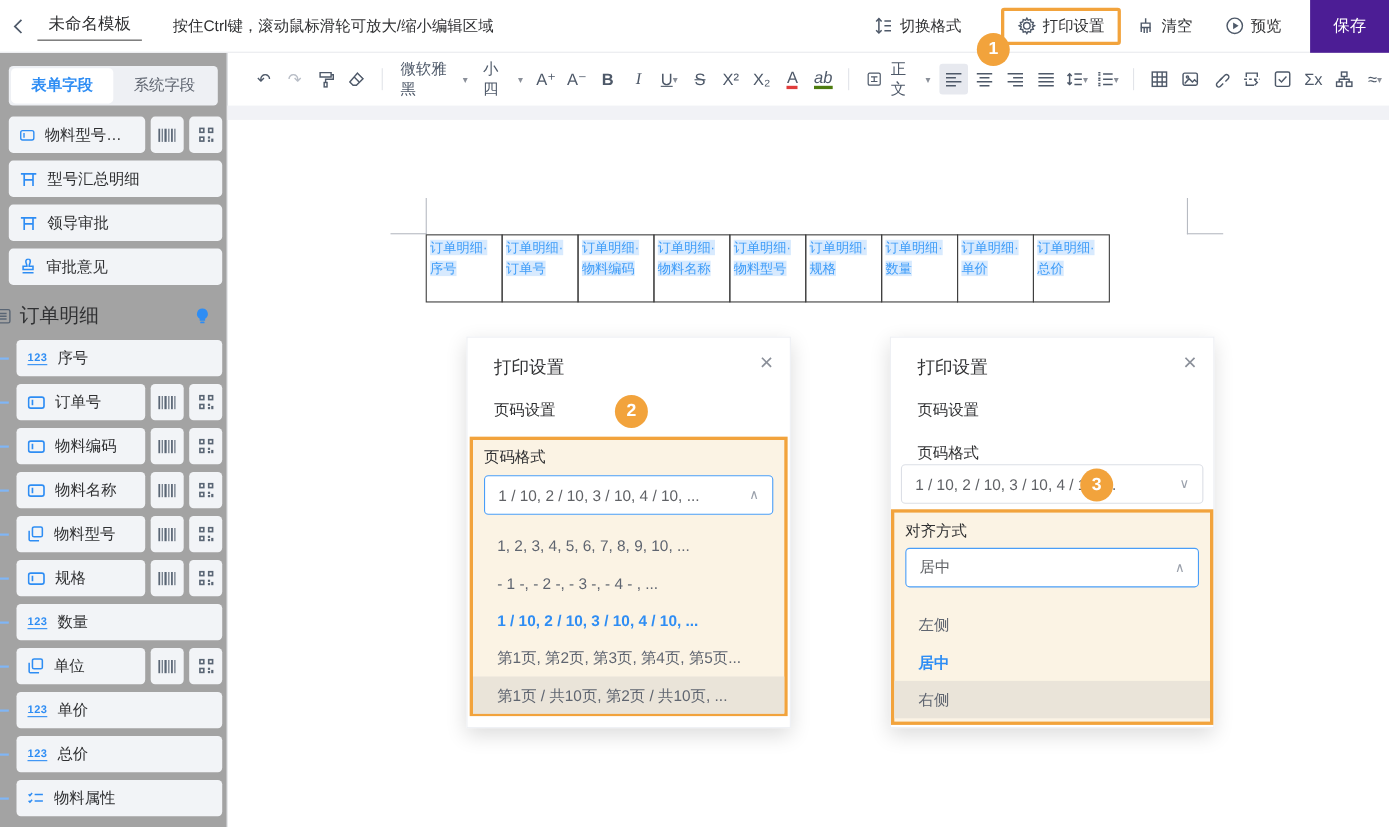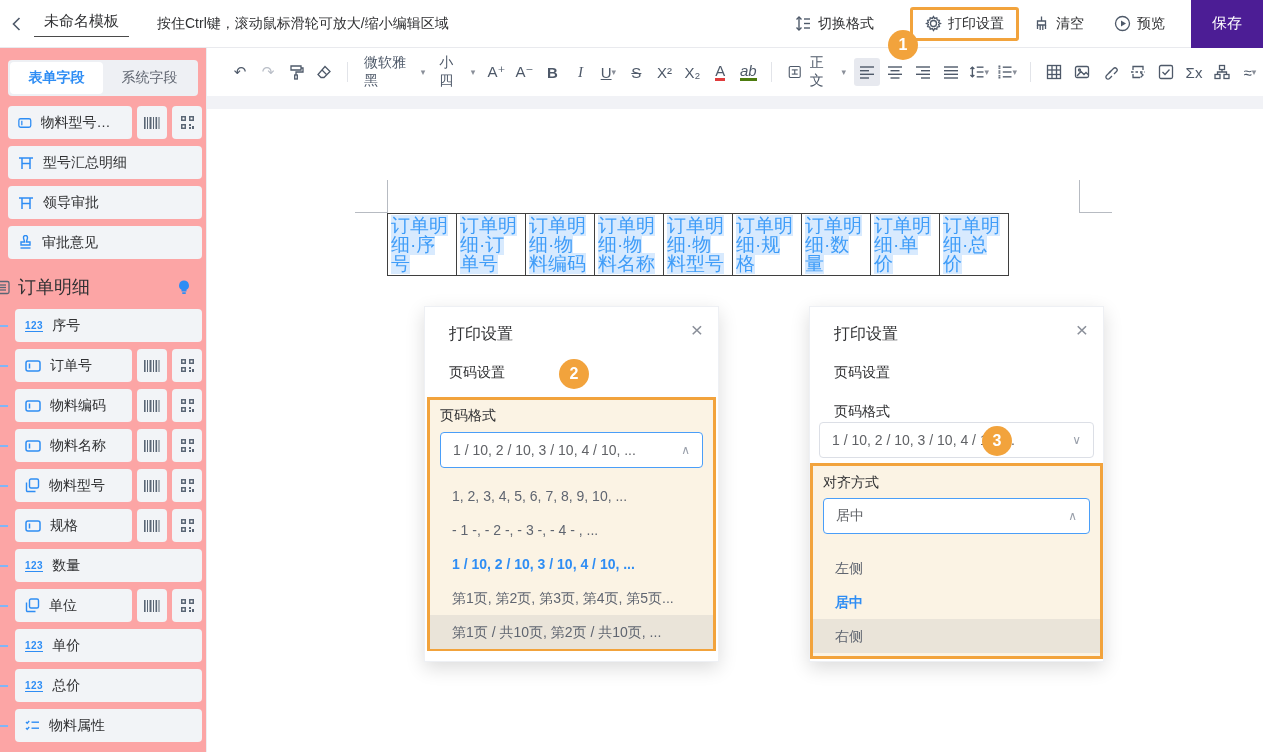--- a/index.html
+++ b/index.html
@@ -17,21 +17,21 @@
   .tb-act { display:flex; align-items:center; gap:6px; font-size:14px; color:#303133; cursor:pointer; padding:6px 4px; }
   .ann-box { border:3px solid #F2A33C; border-radius:3px; padding:5px 12px; margin:0 10px; display:flex; align-items:center; gap:6px; font-size:14px; cursor:pointer; }
   .gap18 { margin-right:22px;align-items:center; }
   .save-btn { width:72px; height:48px; background:#4c1d95; color:#fff; font-size:15px;
     border:none; display:flex; align-items:center; justify-content:center; cursor:pointer; margin-left:22px; }
 
   
   .body { flex:1; display:flex; min-height:0; }
 
   
-  .sidebar { width:207px; flex:0 0 207px; background:#fca5a5; border-right:1px solid #eceef2; padding-top:12px; position:relative; }
+  .sidebar { width:207px; flex:0 0 207px; background:#a3a3a3; border-right:1px solid #eceef2; padding-top:12px; position:relative; }
   .tabs { margin:0 8px 10px; background:#eef0f4; border-radius:4px; height:36px; display:flex; padding:2px; }
   .tab { flex:1; display:flex; align-items:center; justify-content:center; font-size:14px; color:#5f6570; border-radius:4px; cursor:pointer; }
   .tab.active { background:#fff; color:#2E8DF4; font-weight:bold; }
   .srow { display:flex; align-items:center; margin:0 4px 7px 8px; height:33px; }
   .srow.child { margin-left:15px; position:relative; }
   .srow.child::before { content:""; position:absolute; left:-15px; top:16px; width:8px; height:2px; background:#7fb6f7; }
   .pill { flex:1; height:33px; background:#f2f4f7; border-radius:4px; display:flex; align-items:center; gap:9px; padding:0 10px; font-size:14px; color:#303133; cursor:pointer; min-width:0; }
   .pill span.lbl { white-space:nowrap; overflow:hidden; text-overflow:ellipsis; }
   .code-btn { width:30px; height:33px; background:#f2f4f7; border-radius:4px; margin-left:5px; display:flex; align-items:center; justify-content:center; cursor:pointer; flex:0 0 30px; }
   .group-hd { display:flex; align-items:center; gap:8px; margin:14px 4px 8px 0; height:28px; font-size:18px; color:#303133; }
@@ -51,21 +51,21 @@
   .uline-yel { display:inline-block; border-bottom:3px solid #4d7c0f; line-height:14px; font-style:italic; }
   .uline-blk { text-decoration:underline; }
   .strike { text-decoration:line-through; }
 
   
   .canvas { flex:1; background:#fff; position:relative; min-height:0; }
   .canvas-gap { position:absolute; left:0; right:0; top:0; height:13px; background:#f1f2f6; }
   .mark { position:absolute; background:#b7bbc2; }
 
   .doc-table { position:absolute; left:180px; top:117px; display:flex; }
-  .dcell { width:70px; margin-left:-1px; min-height:62px; border:1px solid #3f3f3f; padding:2px 3px; font-size:19px; line-height:19px; cursor:text; }
+  .dcell { width:70px; margin-left:-1px; min-height:62px; border:1px solid #3f3f3f; padding:2px 3px; font-size:12px; line-height:19px; cursor:text; }
   .dcell:first-child { margin-left:0; }
   .dcell span { background:#d8eafe; color:#3E9CF8; }
 
   
   .dialog { position:absolute; width:295px; height:356px; background:#fff; border:1px solid #eef0f4;
     box-shadow:0 6px 18px rgba(0,0,0,.14); }
   .dlg-title { position:absolute; left:24px; top:17px; font-size:16px; color:#303133; }
   .dlg-close { position:absolute; right:15px; top:12px; font-size:21px; color:#8a8f99; cursor:pointer; line-height:21px; }
   .dlg-section { position:absolute; left:24px; top:57px; font-size:14px; color:#303133; }
   .fld-label { font-size:14px; color:#303133; }

